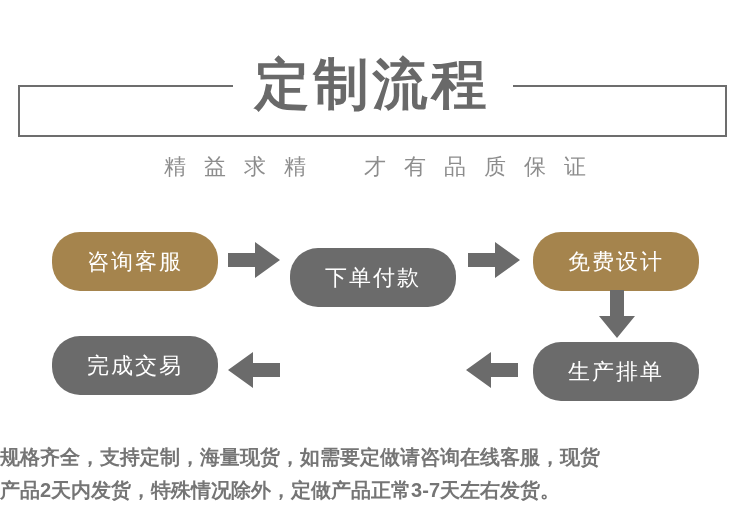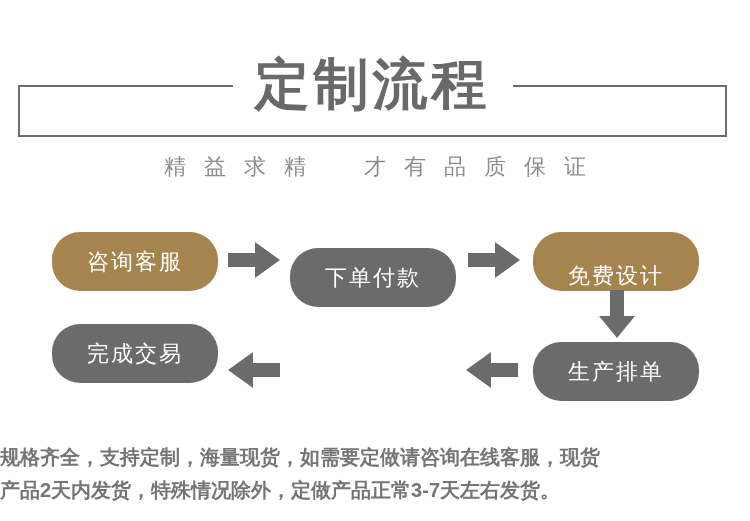--- a/index.html
+++ b/index.html
@@ -31,24 +31,24 @@
   
   .pill{
     position:absolute;width:166px;height:59px;border-radius:28px;
     display:flex;align-items:center;justify-content:center;
     color:#ffffff;font-size:22px;font-weight:500;letter-spacing:2px;white-space:nowrap;
   }
   .pill.gold{background:var(--gold,#a5844d);}
   .pill.gray{background:var(--gray,#6b6b6b);}
   .p1{left:52px;top:232px;}
   .p2{left:290px;top:232px;margin-top:16px;}
-  .p3{left:533px;top:232px;align-items:flex-end;}
+  .p3{left:533px;top:232px;}
   .p6{left:533px;top:342px;align-items:center;}
   .p5{left:290px;top:342px;}
-  .p4{left:52px;top:324px;}
+  .p4{left:52px;top:336px;}
   
   .arrow{position:absolute;color:var(--gray,#6b6b6b);}
   .arrow svg{display:block;}
   .a-r1{left:228px;top:240px;}
   .a-r2{left:468px;top:240px;}
   .a-dn{left:597px;top:290px;}
   .a-l1{left:466px;top:350px;}
   .a-l2{left:228px;top:350px;}
   
   .footer{

